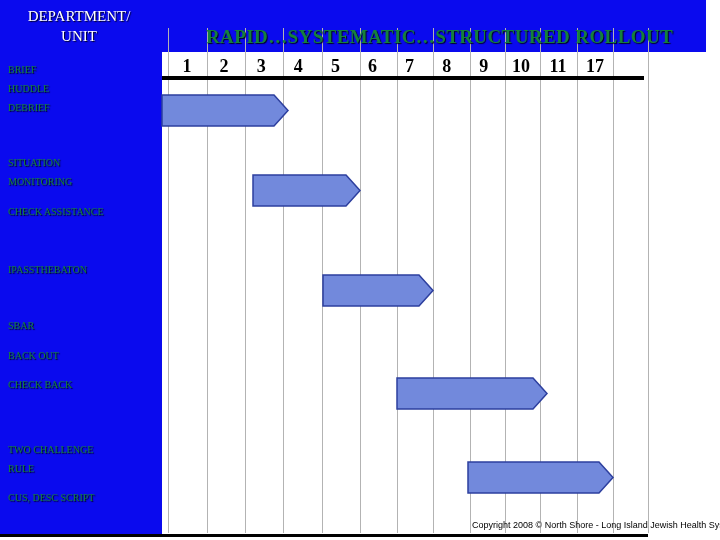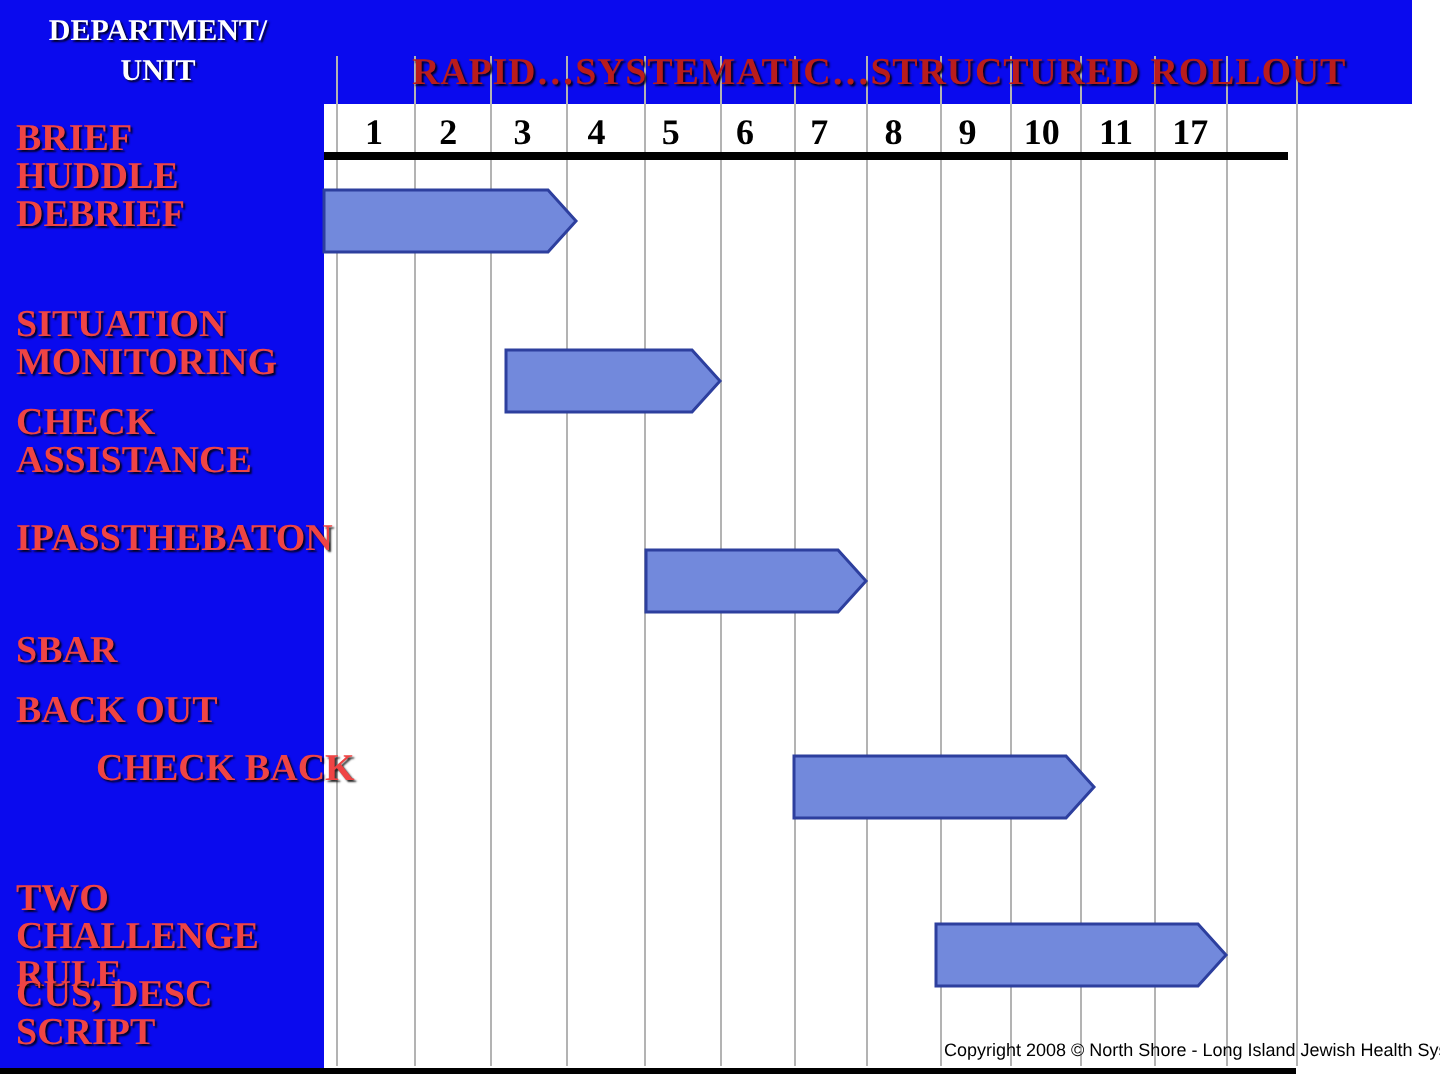--- a/index.html
+++ b/index.html
@@ -4,31 +4,31 @@
 <style>
   html,body{margin:0;padding:0;background:#888;}
   .stage{
     position:relative;width:720px;height:540px;background:#ffffff;
     overflow:hidden;font-family:"Liberation Serif", serif;
   }
   .blue-panel{position:absolute;left:0;top:0;width:162px;height:535px;background:var(--blue);z-index:1;}
   .title-band{position:absolute;left:162px;top:0;width:544px;height:52px;background:var(--blue);z-index:1;}
   .corner-title{
     position:absolute;left:2px;top:6px;width:154px;text-align:center;z-index:6;
-    color:#fff;font-weight:bold;font-size:15px;line-height:20px;white-space:pre-line;
+    color:#fff;font-weight:normal;font-size:15px;line-height:20px;white-space:pre-line;
     text-shadow:1px 1px 1px rgba(0,0,0,0.85);
   }
   .banner-title{
     position:absolute;left:206px;top:26px;width:500px;z-index:6;
-    color:#b91c1c;font-weight:bold;font-size:19px;letter-spacing:0.4px;white-space:nowrap;
+    color:#15803d;font-weight:bold;font-size:19px;letter-spacing:0.4px;white-space:nowrap;
     text-shadow:1px 1px 1px rgba(0,0,0,0.85);
   }
   .row-label{
     position:absolute;left:8px;width:152px;z-index:6;
-    color:#ef4444;font-weight:bold;font-size:19px;line-height:19px;white-space:pre-line;
+    color:#15803d;font-weight:normal;font-size:10px;line-height:19px;white-space:pre-line;
     text-shadow:1px 1px 1px rgba(0,0,0,0.85);
   }
   .gridline{position:absolute;top:28px;width:1px;height:505px;background:var(--grid);z-index:2;}
   .axis-line{position:absolute;left:162px;top:76px;width:482px;height:4px;background:var(--axis);z-index:3;}
   .tick{
     position:absolute;top:56px;width:38px;text-align:center;z-index:3;
     color:#000;font-weight:bold;font-size:18px;
   }
   .bars-svg{position:absolute;left:0;top:0;width:720px;height:540px;z-index:4;pointer-events:none;}
   .copyright{
@@ -87,21 +87,21 @@
   <div id="row-labels">
       <div class="row-label" style="top: 60px;">BRIEF
 HUDDLE
 DEBRIEF</div>
       <div class="row-label" style="top: 153px;">SITUATION
 MONITORING</div>
       <div class="row-label" style="top: 202px;">CHECK ASSISTANCE</div>
       <div class="row-label" style="top: 260px;">IPASSTHEBATON</div>
       <div class="row-label" style="top: 316px;">SBAR</div>
       <div class="row-label" style="top: 346px;">BACK OUT</div>
-      <div class="row-label" style="top: 375px; margin-left: 40px;">CHECK BACK</div>
+      <div class="row-label" style="top: 375px;">CHECK BACK</div>
       <div class="row-label" style="top: 440px;">TWO CHALLENGE
 RULE</div>
       <div class="row-label" style="top: 488px;">CUS, DESC SCRIPT</div>
     </div>
 
   <svg class="bars-svg" id="bars" viewBox="0 0 720 540" xmlns="http://www.w3.org/2000/svg">
       <polygon points="162,95 274,95 288,110.5 274,126 162,126" fill="#7289dc" stroke="#2d3f9e" stroke-width="1.5"></polygon>
       <polygon points="253,175 346,175 360,190.5 346,206 253,206" fill="#7289dc" stroke="#2d3f9e" stroke-width="1.5"></polygon>
       <polygon points="323,275 419,275 433,290.5 419,306 323,306" fill="#7289dc" stroke="#2d3f9e" stroke-width="1.5"></polygon>
       <polygon points="397,378 533,378 547,393.5 533,409 397,409" fill="#7289dc" stroke="#2d3f9e" stroke-width="1.5"></polygon>

